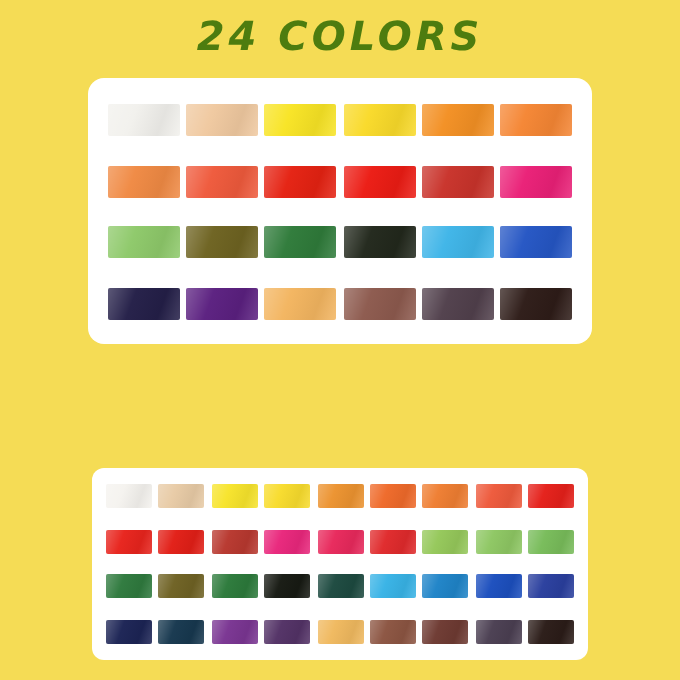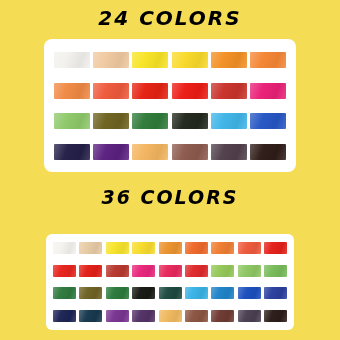--- a/index.html
+++ b/index.html
@@ -18,21 +18,21 @@
     width: 340px;
     height: 340px;
     background: #f5dc55;
     box-sizing: border-box;
   }
 
   
   .title {
     width: 100%;
     text-align: center;
-    color: #000000;
+    color: #4d7c0f;
     font-family: "DejaVu Sans", sans-serif;
     font-style: italic;
     font-weight: 700;
     letter-spacing: 2.0px;
     line-height: 1;
     -webkit-font-smoothing: antialiased;
   }
   #title-24 {
     position: absolute;
     top: 8px;
@@ -145,21 +145,20 @@
     <div class="swatch-row">
       <span class="swatch" style="background: rgb(36, 31, 72);"></span>
       <span class="swatch" style="background: rgb(91, 32, 128);"></span>
       <span class="swatch" style="background: rgb(243, 181, 96);"></span>
       <span class="swatch" style="background: rgb(141, 90, 78);"></span>
       <span class="swatch" style="background: rgb(81, 64, 76);"></span>
       <span class="swatch" style="background: rgb(46, 28, 24);"></span>
     </div>
   </div>
 
-  <div class="title" id="title-36">36 COLORS</div>
 
   <div class="palette-panel" id="palette-36" style="background: rgb(255, 255, 255);">
     <div class="swatch-row">
       <span class="swatch" style="background: rgb(245, 243, 239);"></span>
       <span class="swatch" style="background: rgb(232, 203, 166);"></span>
       <span class="swatch" style="background: rgb(247, 228, 44);"></span>
       <span class="swatch" style="background: rgb(248, 220, 45);"></span>
       <span class="swatch" style="background: rgb(236, 147, 48);"></span>
       <span class="swatch" style="background: rgb(239, 106, 42);"></span>
       <span class="swatch" style="background: rgb(239, 126, 50);"></span>

